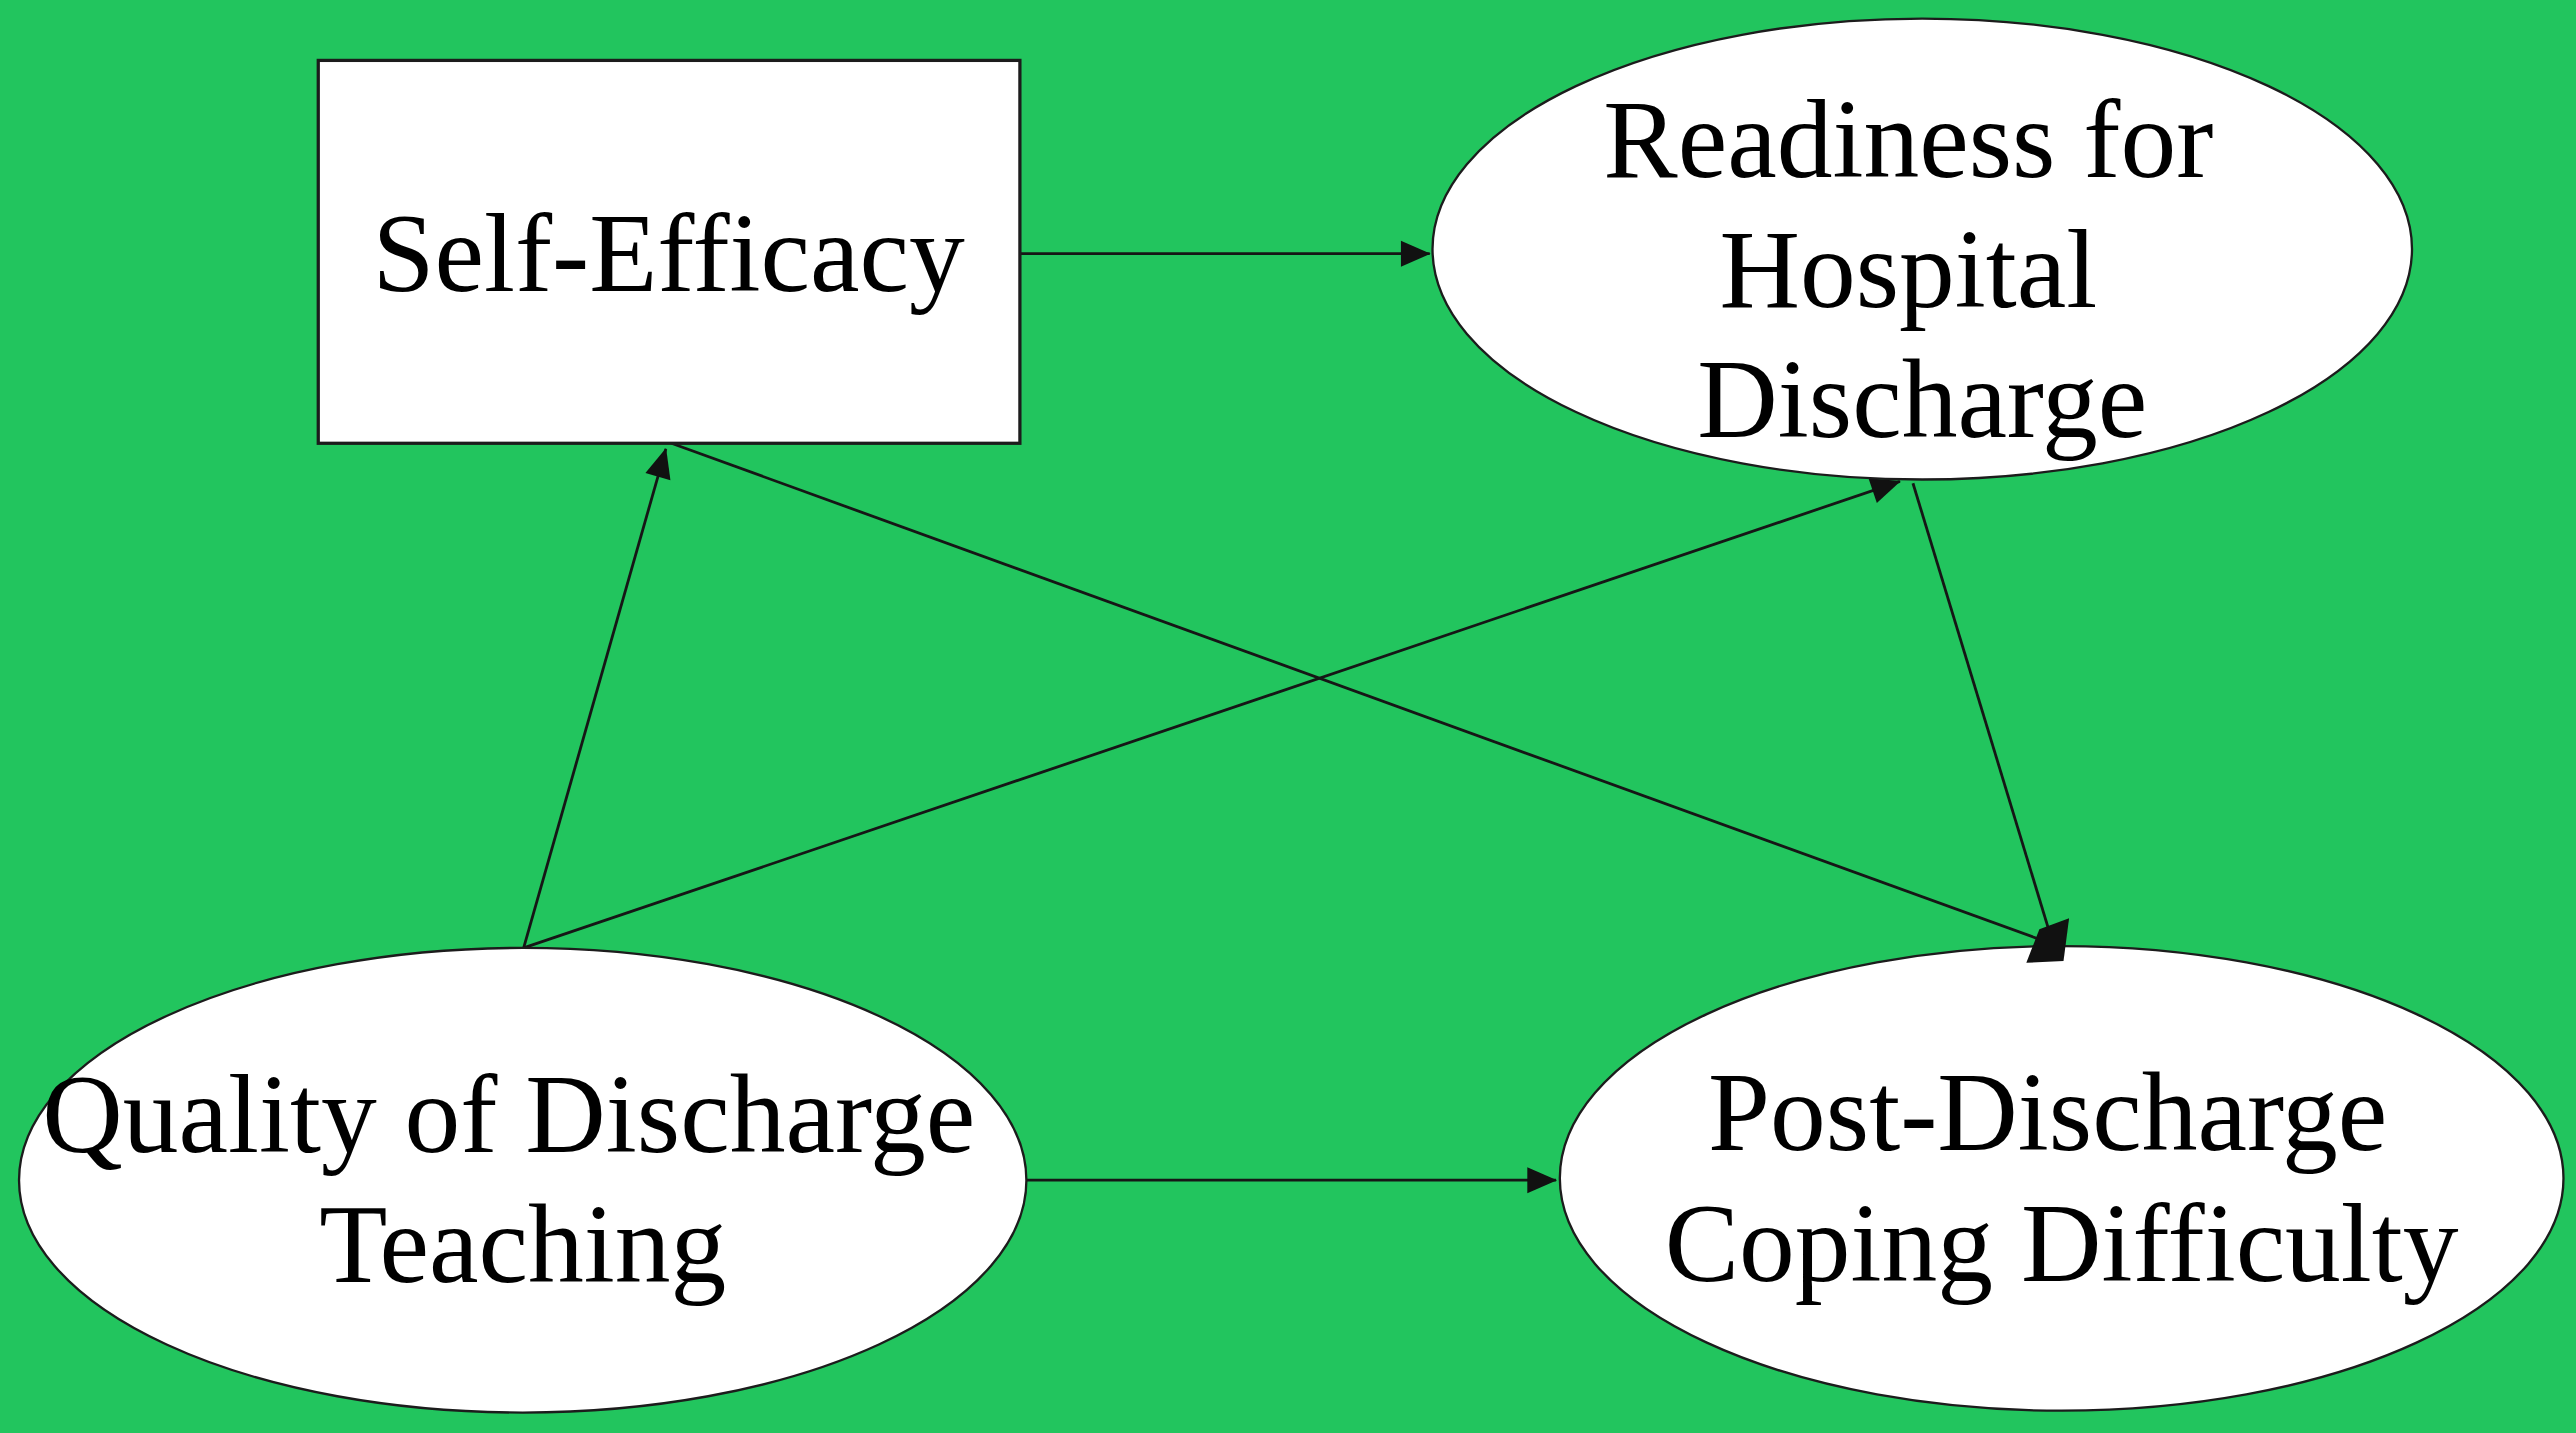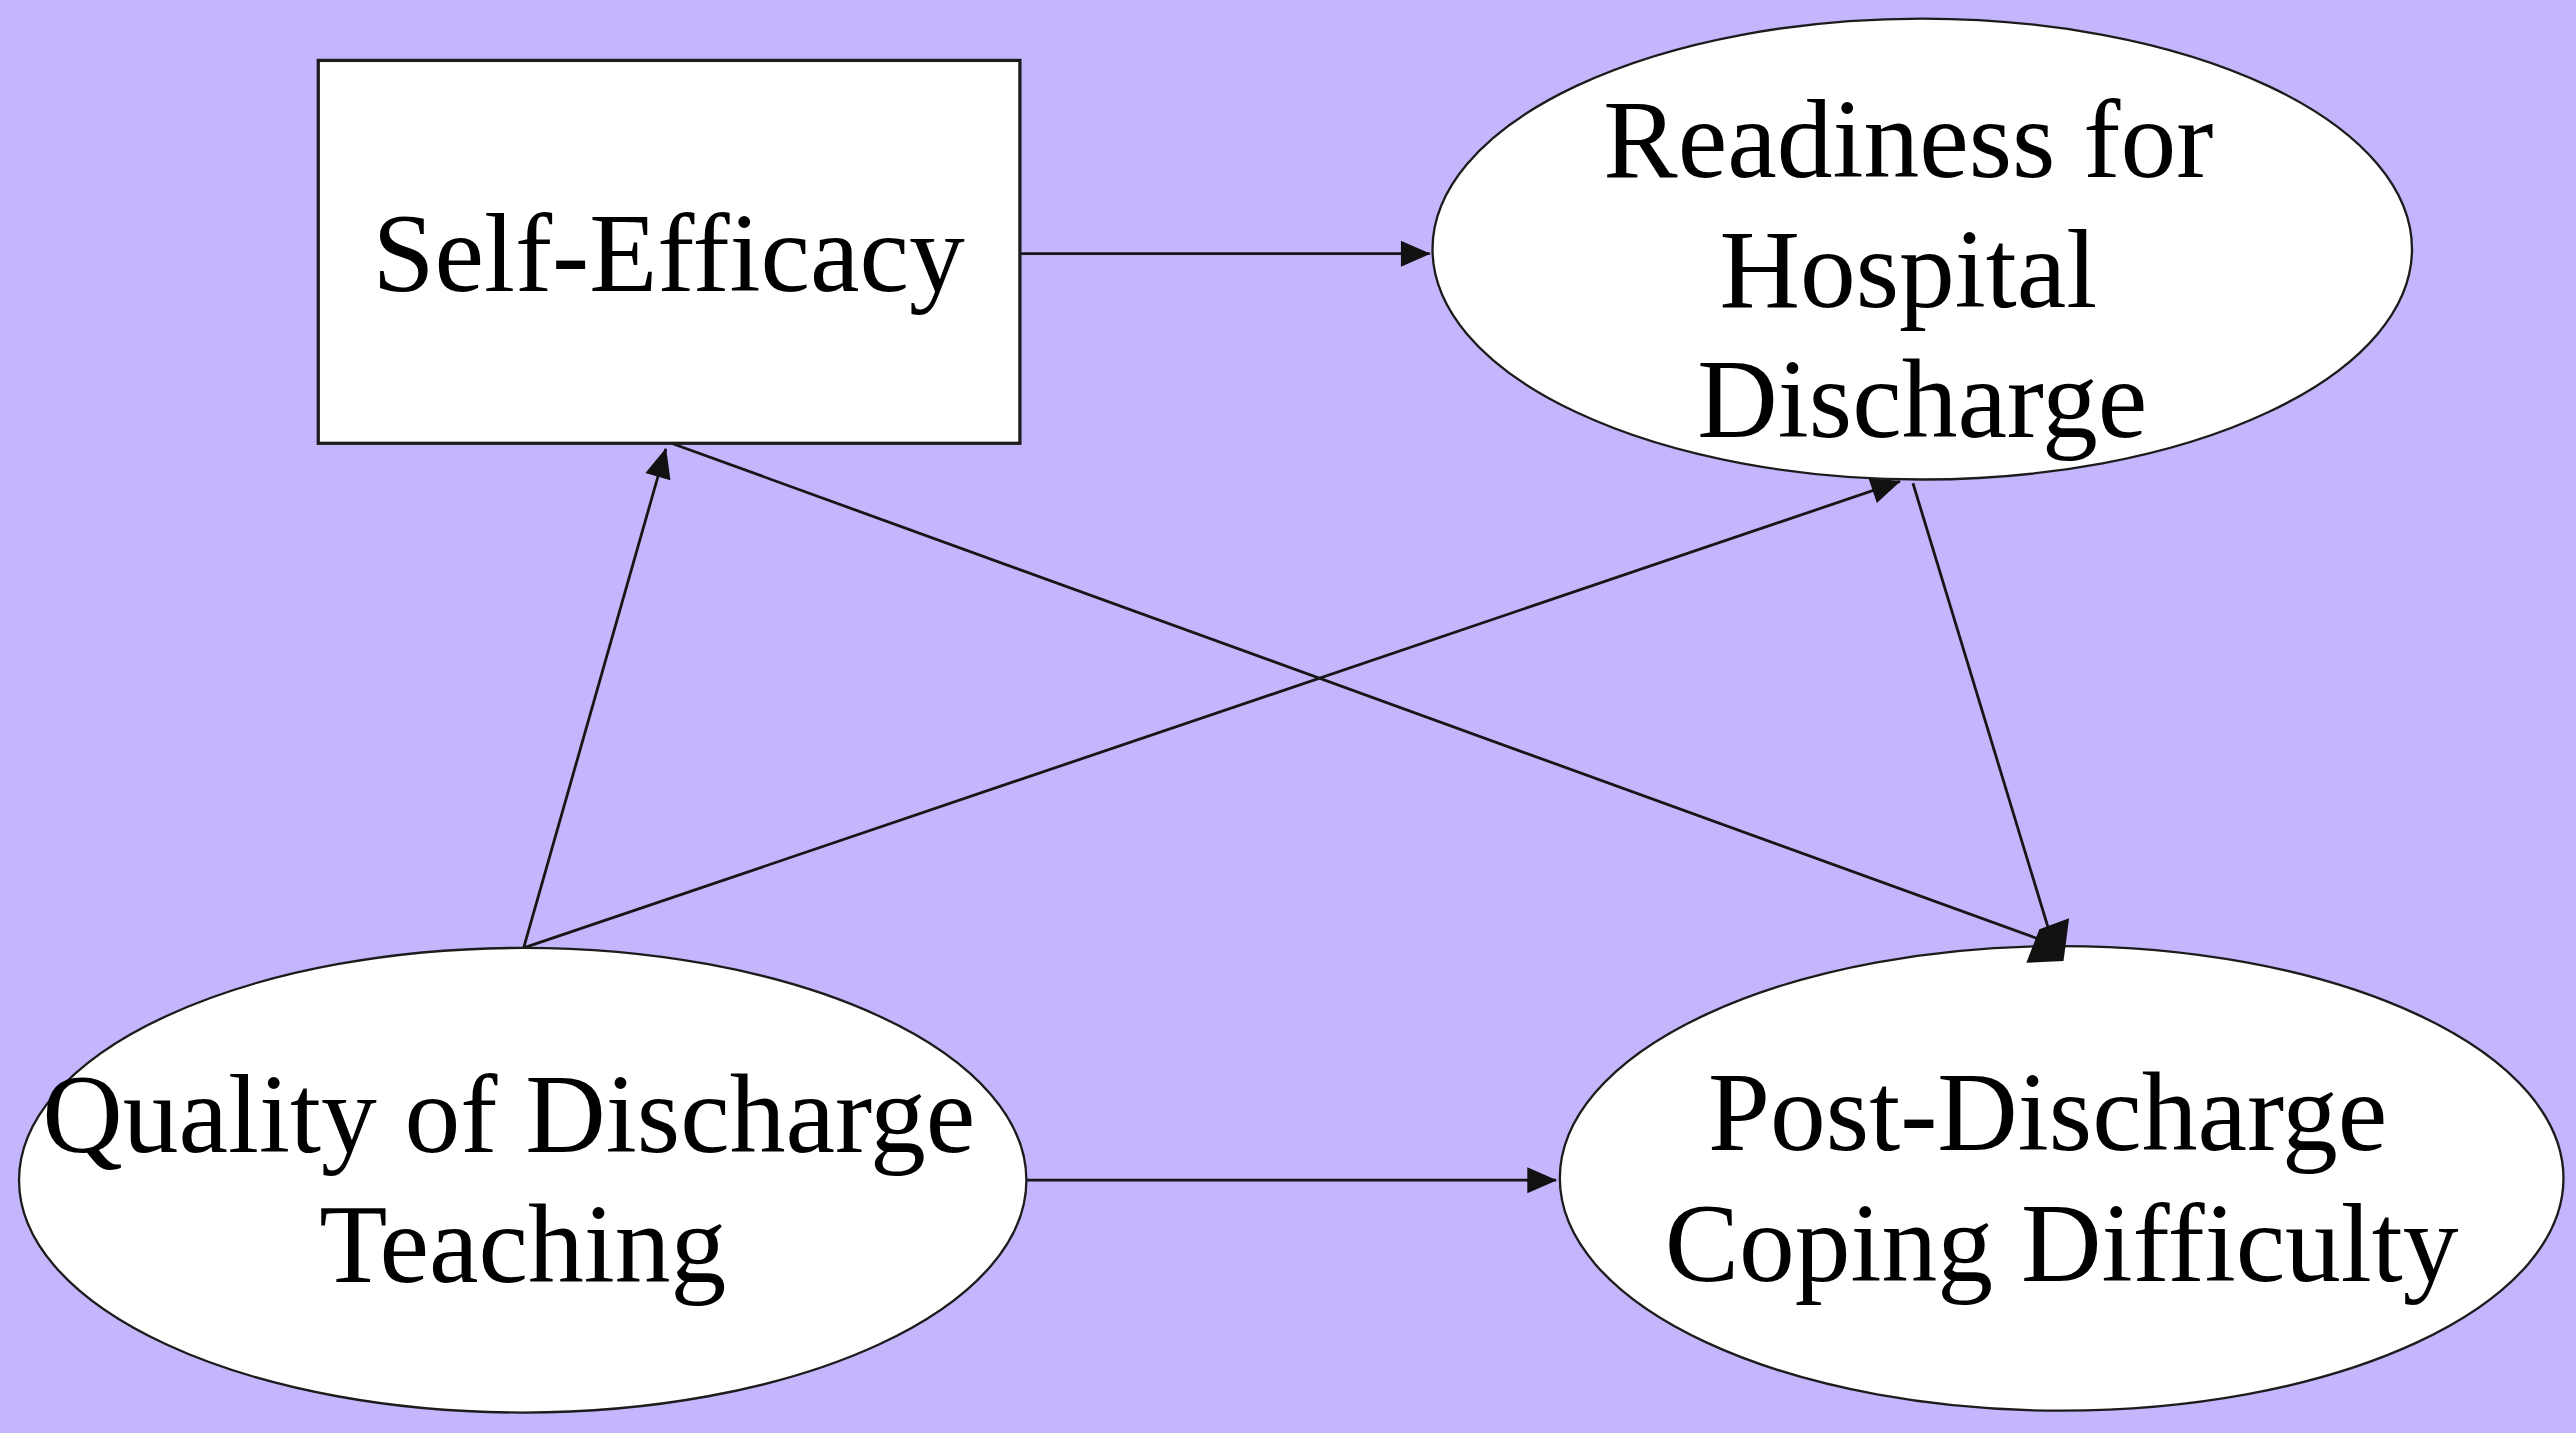--- a/index.html
+++ b/index.html
@@ -3,21 +3,21 @@
 <meta charset="utf-8">
 <style>
   html, body {
     margin: 0;
     padding: 0;
     background: #ffffff;
   }
   .figure-wrap {
     width: 2576px;
     height: 1433px;
-    background: #c4b5fd;
+    background: #22c55e;
     overflow: hidden;
   }
   svg { display: block; }
   .node-shape {
     fill: #ffffff;
     stroke: #1c1c1c;
   }
   .rect-shape   { stroke-width: 3.5px; }
   .ellipse-shape{ stroke-width: 2.5px; }
   .edge-line {

